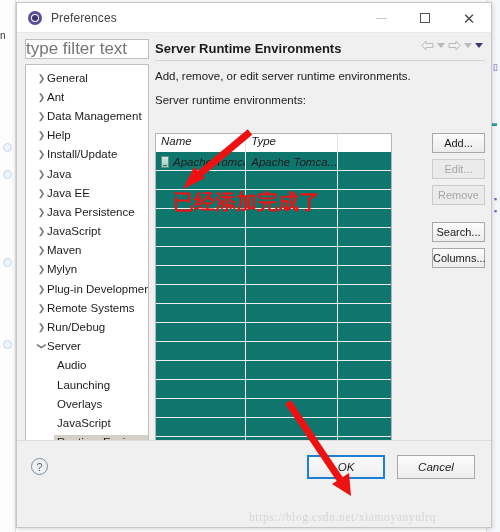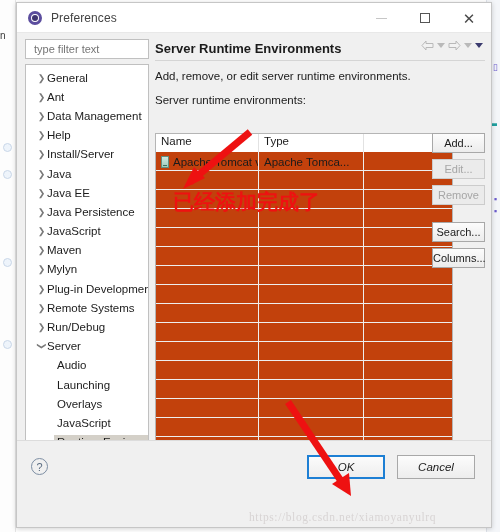--- a/index.html
+++ b/index.html
@@ -90,22 +90,22 @@
     height: 466px;
     background: #f0f0f0;
   }
 
   
   #filter-input {
     position: absolute; left: 8px; top: 6px;
     width: 124px; height: 20px;
     border: 1px solid #c0c0c0; background: #ffffff;
     font-family: "Liberation Sans", sans-serif;
-    font-size: 11px; color: #9a9a9a;
-    padding: 0 8px;
+    font-size: 17px; color: #9a9a9a;
+    padding: 0 0;
     outline: none;
   }
   #tree-panel {
     position: absolute; left: 8px; top: 31px;
     width: 124px; height: 422px;
     background: #ffffff; border: 1px solid #c0c0c0;
     overflow: hidden;
   }
   #tree-list {
     position: absolute; left: 0; top: 3px; width: 100%;
@@ -176,23 +176,24 @@
     font-size: 11.5px; color: #1b1b1b;
   }
   #list-label {
     margin-top: 12px;
     font-size: 11.5px; color: #1b1b1b;
   }
 
   
   #table-wrap {
     position: absolute; left: 0; top: 96px;
-    width: 298px; height: 356px;
-    background: #c2410c; border: 1px solid #b5b5b5;
+    width: 237px; height: 356px;
+    background: #0f766e; border: 1px solid #b5b5b5;
     overflow: hidden;
+    font-style: italic;
   }
   #thead {
     display: flex; height: 18px;
     background: #ffffff;
   }
   .th {
     font-size: 11.5px; color: #1b1b1b;
     padding: 1px 0 0 5px;
     border-right: 1px solid #e2e2e2;
     overflow: hidden; white-space: nowrap;
@@ -355,21 +356,21 @@
           <div class="tree-item">
             <span class="twisty">❯</span>
             <span class="lbl">Data Management</span>
           </div>
           <div class="tree-item">
             <span class="twisty">❯</span>
             <span class="lbl">Help</span>
           </div>
           <div class="tree-item">
             <span class="twisty">❯</span>
-            <span class="lbl">Install/Server</span>
+            <span class="lbl">Install/Update</span>
           </div>
           <div class="tree-item">
             <span class="twisty">❯</span>
             <span class="lbl">Java</span>
           </div>
           <div class="tree-item">
             <span class="twisty">❯</span>
             <span class="lbl">Java EE</span>
           </div>
           <div class="tree-item">

